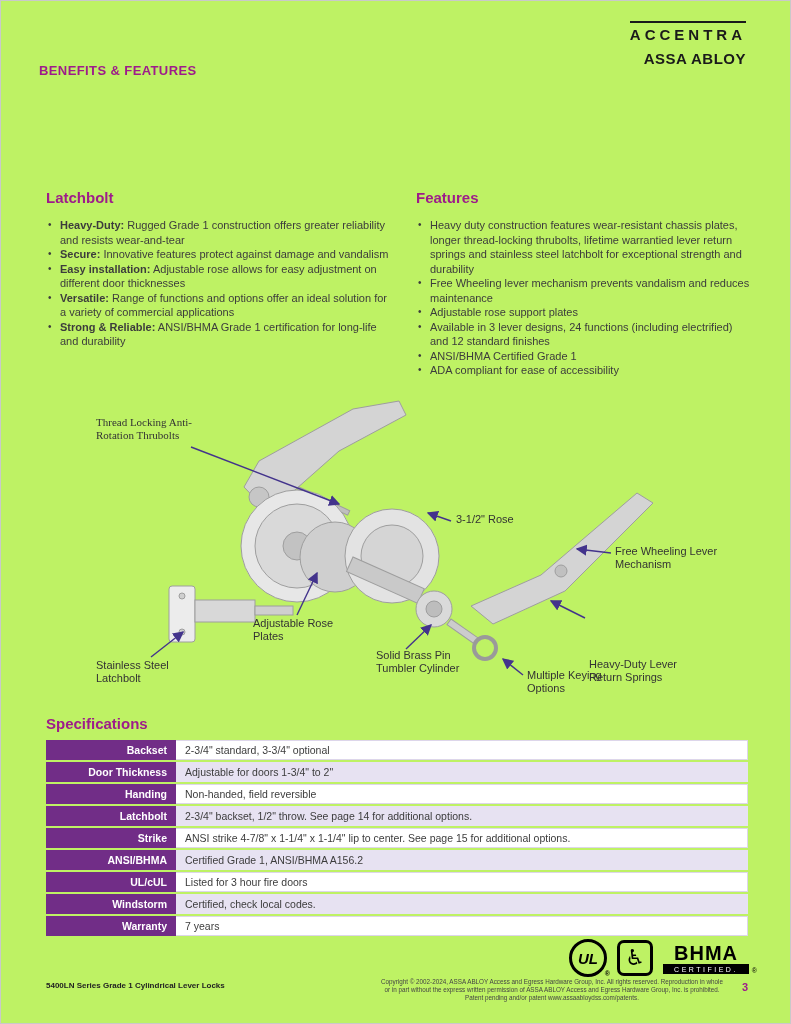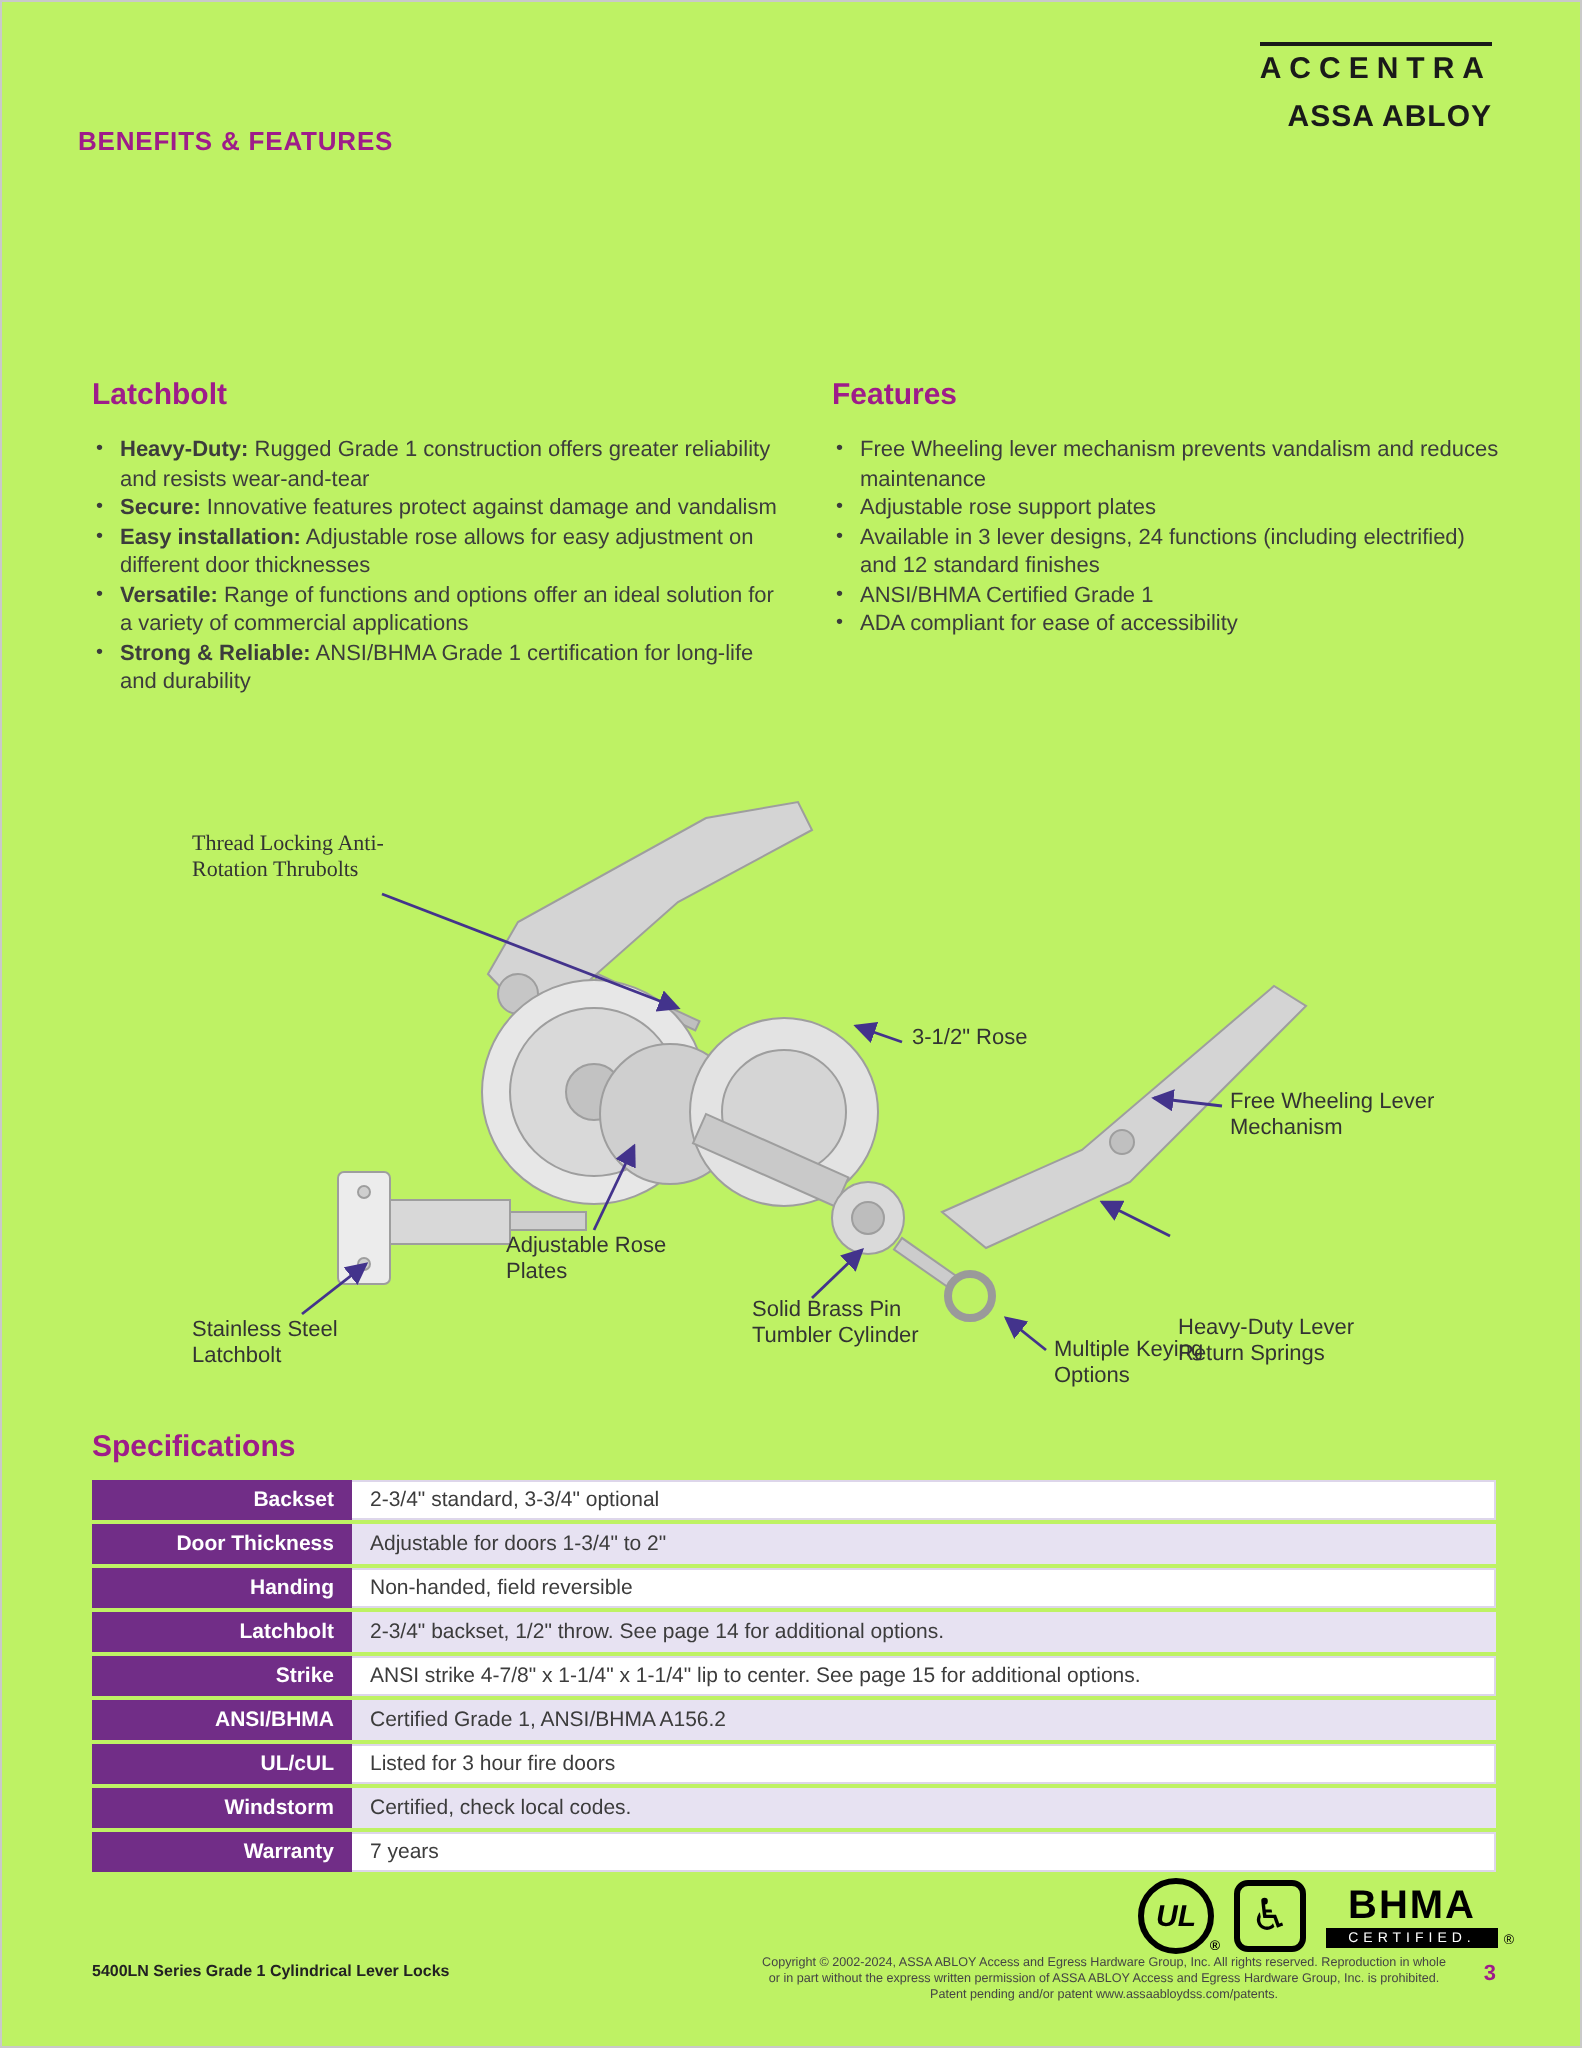--- a/index.html
+++ b/index.html
@@ -81,20 +81,21 @@
       <li><b>Secure:</b><span> Innovative features protect against damage and vandalism</span></li>
       <li><b>Easy installation:</b><span> Adjustable rose allows for easy adjustment on different door thicknesses</span></li>
       <li><b>Versatile:</b><span> Range of functions and options offer an ideal solution for a variety of commercial applications</span></li>
       <li><b>Strong &amp; Reliable:</b><span> ANSI/BHMA Grade 1 certification for long-life and durability</span></li>
     </ul>
   </section>
 
   <section class="col features">
     <h2>Features</h2>
     <ul>
+      <li><span>Heavy duty construction features wear-resistant chassis plates, longer thread-locking thrubolts, lifetime warrantied lever return springs and stainless steel latchbolt for exceptional strength and durability</span></li>
       <li><span>Free Wheeling lever mechanism prevents vandalism and reduces maintenance</span></li>
       <li><span>Adjustable rose support plates</span></li>
       <li><span>Available in 3 lever designs, 24 functions (including electrified) and 12 standard finishes</span></li>
       <li><span>ANSI/BHMA Certified Grade 1</span></li>
       <li><span>ADA compliant for ease of accessibility</span></li>
     </ul>
   </section>
 
   <div class="diagram">
     <svg width="791" height="318" viewBox="0 0 791 318">

